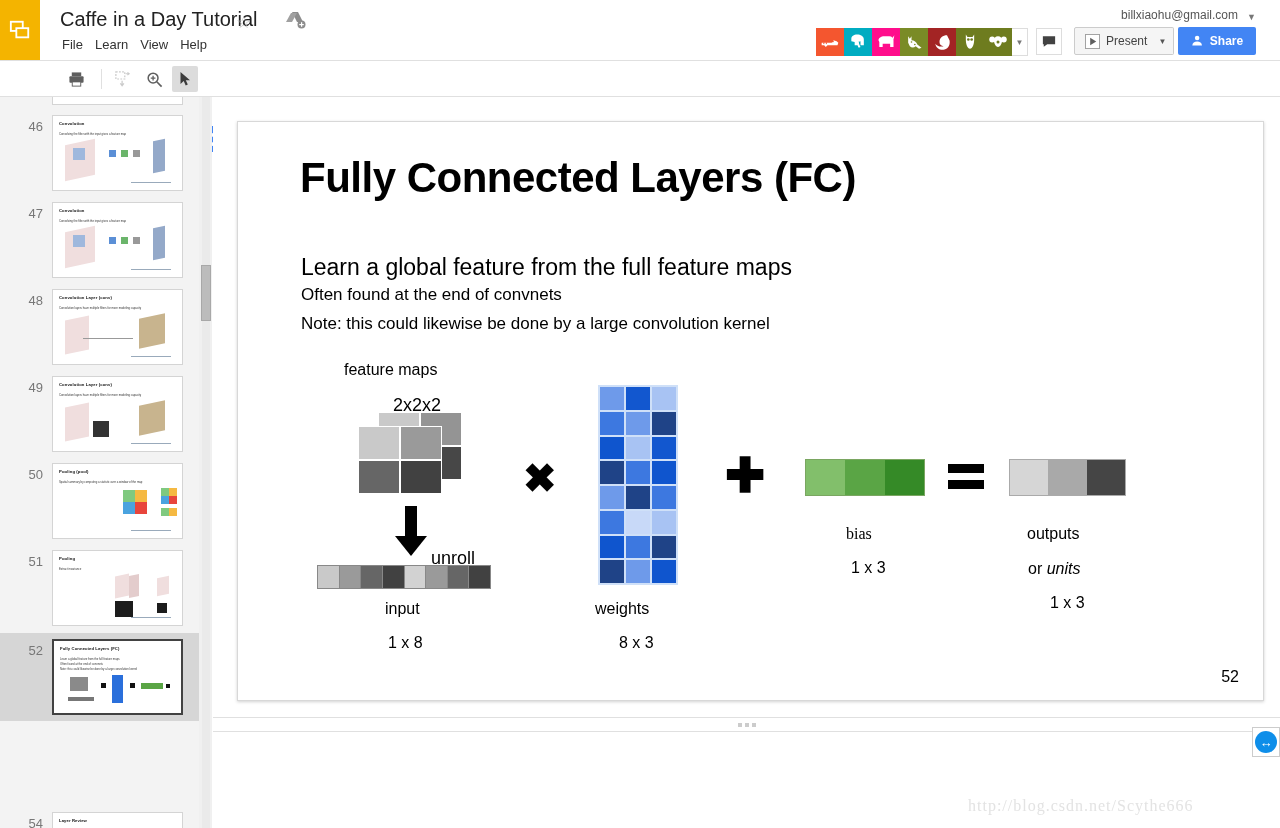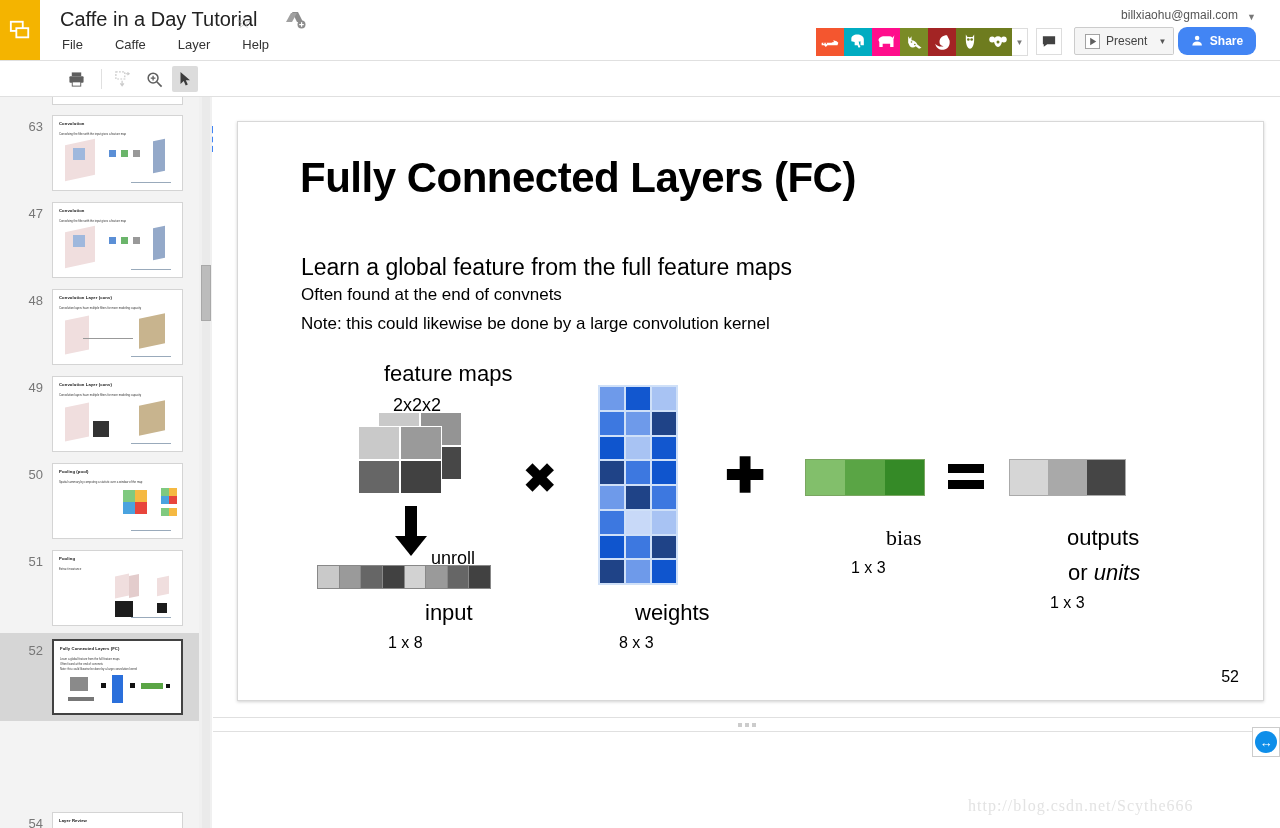--- a/index.html
+++ b/index.html
@@ -14,21 +14,21 @@
   .logo-box {
     position: absolute; left: 0; top: 0; width: 40px; height: 60px;
     background: #F4B400; display: flex; align-items: center; justify-content: center;
   }
   .doc-title {
     position: absolute; left: 60px; top: 8px;
     font-size: 20px; color: #222; font-weight: 400; white-space: nowrap;
   }
   .star-icon { position: absolute; left: 236px; top: 12px; font-size: 17px; color: #bbb; cursor: pointer; }
   .drive-icon { position: absolute; left: 286px; top: 11px; width: 20px; height: 18px; cursor: pointer; }
-  .menubar { position: absolute; left: 60px; top: 36px; display: flex; gap: 28px; }
+  .menubar { position: absolute; left: 60px; top: 36px; display: flex; gap: 8px; }
   .menubar > div { font-size: 13px; color: #333; cursor: pointer; padding: 1px 2px; }
 
   .user-email {
     position: absolute; right: 42px; top: 8px; font-size: 12px; color: #555; white-space: nowrap;
   }
   .user-caret { position: absolute; right: 24px; top: 12px; font-size: 9px; color: #777; }
 
   .avatars { position: absolute; left: 816px; top: 28px; display: flex; }
   .avatar { width: 28px; height: 28px; display: flex; align-items: center; justify-content: center; cursor: pointer; }
   .avatar svg { display: block; }
@@ -46,21 +46,21 @@
     display: flex; align-items: center; gap: 6px; padding: 0 10px; cursor: pointer;
     font-size: 12px; color: #444;
   }
   .present-caret {
     position: absolute; left: 1152px; top: 27px; width: 22px; height: 28px;
     background: #f5f5f5; border: 1px solid #ccc; border-left: none; border-radius: 0 2px 2px 0;
     display: flex; align-items: center; justify-content: center; font-size: 8px; color: #555; cursor: pointer;
   }
   .share-btn {
     position: absolute; left: 1178px; top: 27px; width: 78px; height: 28px;
-    background: #4285F4; border-radius: 9px; color: #fff; font-size: 12px; font-weight: bold;
+    background: #4285F4; border-radius: 2px; color: #fff; font-size: 12px; font-weight: bold;
     display: flex; align-items: center; justify-content: center; gap: 5px; cursor: pointer;
   }
 
   
   .toolbar {
     position: absolute; left: 0; top: 60px; width: 1280px; height: 37px;
     background: #fff; border-top: 1px solid #e0e0e0; border-bottom: 1px solid #e0e0e0;
   }
   .tb-btn {
     position: absolute; top: 5px; height: 26px; display: flex; align-items: center;
@@ -128,21 +128,21 @@
     position: absolute; left: 63px; top: 132px; font-size: 23px; color: #000; white-space: nowrap;
   }
   .body-l2 { position: absolute; left: 63px; top: 163px; font-size: 17px; color: #000; white-space: nowrap; }
   .body-l3 { position: absolute; left: 63px; top: 192px; font-size: 17px; color: #000; white-space: nowrap; }
   .slide-pagenum {
     position: absolute; right: 24px; bottom: 14px; font-size: 16px; color: #000;
   }
 
   
   .dg { position: absolute; color: #000; }
-  .lbl-big { font-size: 22px; white-space: nowrap; margin-left: 40px; }
+  .lbl-big { font-size: 16px; white-space: nowrap; }
   .lbl-mid { font-size: 18px; white-space: nowrap; }
   .lbl-sm  { font-size: 16px; white-space: nowrap; }
 
   .fmap-wrap { position: absolute; left: 357px; top: 422px; width: 104px; height: 88px; }
   .fm-grid { position: absolute; display: grid; grid-template-columns: 1fr 1fr; grid-template-rows: 1fr 1fr; }
   .fm-grid div { border: 1px solid #fff; }
   .fm-back { left: 20px; top: 0; width: 84px; height: 68px; }
   .fm-front { left: 0; top: 14px; width: 84px; height: 68px; }
 
   .unroll-arrow { position: absolute; left: 392px; top: 516px; }
@@ -218,22 +218,22 @@
       <path d="M6 1 L12 1 L17 11 L11 11 Z" fill="#8c8c8c"></path>
       <path d="M5 2 L0 11 L6 11 L11 2 Z" fill="#a0a0a0"></path>
       <circle cx="15.5" cy="13.5" r="4" fill="#8c8c8c"></circle>
       <rect x="15" y="11.2" width="1.2" height="4.6" fill="#fff"></rect>
       <rect x="13.2" y="13" width="4.6" height="1.2" fill="#fff"></rect>
     </svg>
   </div>
 
   <div class="menubar">
     <div>File</div>
-    <div>Caffe</div>
-    <div>Layer</div>
+    <div>Learn</div>
+    <div>View</div>
     <div>Help</div>
   </div>
 
   <div class="user-email">billxiaohu@gmail.com</div>
   <div class="user-caret">▼</div>
 
   <div class="avatars">
     <div class="avatar" style="background:#F4562F">
       <svg width="20" height="20" viewBox="0 0 24 24">
           <path d="M2 13h12l2-3 4 1 2 2-1 3H9l-2 2-2-2H2z" fill="#fff"></path>
@@ -353,21 +353,21 @@
 <div class="sidebar">
 
   <div class="slide-row" style="top:-68px;">
     <div class="slide-num"></div>
     <div class="thumb">
       
     </div>
   </div>
 
   <div class="slide-row" style="top:18px;">
-    <div class="slide-num">63</div>
+    <div class="slide-num">46</div>
     <div class="thumb">
       <div class="thumb-title">Convolution</div>
       <div class="thumb-sub" style="top:16px;">Convolving the filter with the input gives a feature map</div>
       <div style="position:absolute;left:12px;top:26px;width:30px;height:36px;background:#f0dede;transform:skewY(-12deg);"></div>
       <div style="position:absolute;left:20px;top:32px;width:12px;height:12px;background:#9fb8dd;"></div>
       <div style="position:absolute;left:56px;top:34px;width:7px;height:7px;background:#5b8fd6;"></div>
       <div style="position:absolute;left:68px;top:34px;width:7px;height:7px;background:#6bb56b;"></div>
       <div style="position:absolute;left:80px;top:34px;width:7px;height:7px;background:#999;"></div>
       <div style="position:absolute;left:100px;top:24px;width:12px;height:32px;background:#94a9c9;transform:skewY(-12deg);"></div>
       <div class="tline" style="left:78px;bottom:7px;width:40px;background:#9ab;"></div>

